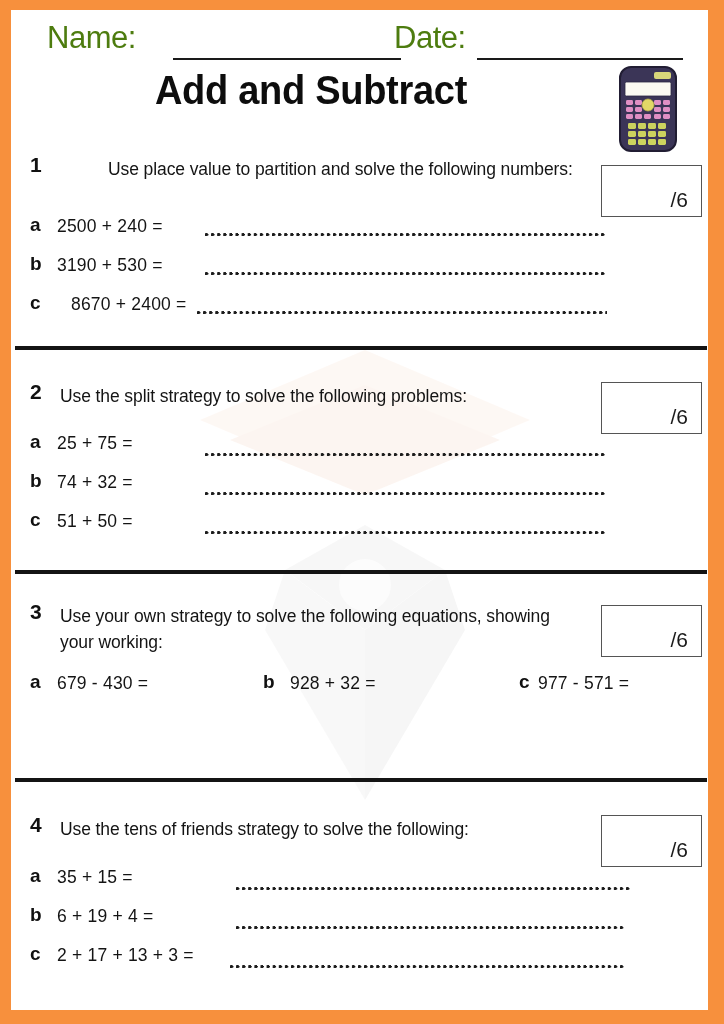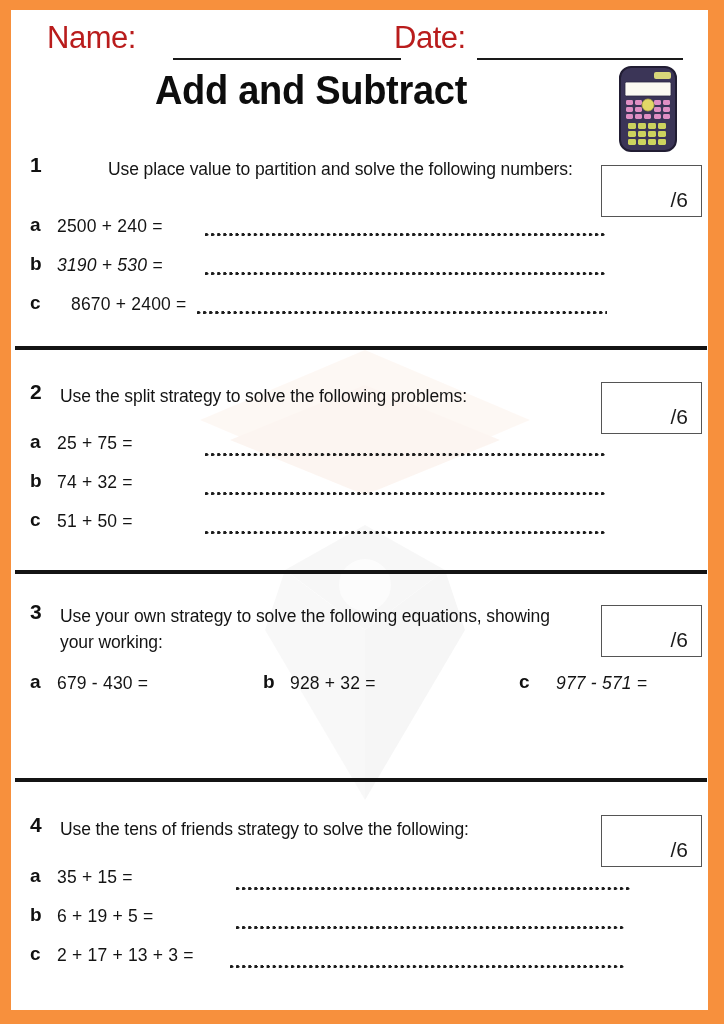--- a/index.html
+++ b/index.html
@@ -51,21 +51,21 @@
   .hdr {
     position: absolute;
     left: 0;
     top: 10px;
     width: 697px;
     height: 48px;
   }
   .hdr-label {
     position: absolute;
     font-size: 31px;
-    color: #b91c1c;
+    color: #4d7c0f;
     letter-spacing: -0.5px;
     font-family: "Liberation Sans", sans-serif;
     white-space: nowrap;
   }
   .name-label { left: 36px; top: 0px; }
   .date-label { left: 383px; top: 0px; }
   .rule {
     position: absolute;
     border-bottom: 2.2px solid #1a1a1a;
     height: 0;
@@ -242,21 +242,21 @@
       </div>
 
       <div class="item" style="left:19px; top:66px; width:560px;">
         <div class="item-letter">a</div>
         <div class="item-eq" style="left:27px;">2500 + 240 =</div>
         <div class="dotline" style="left:175px; top:19px; width:402px;"></div>
       </div>
 
       <div class="item" style="left:19px; top:105px; width:560px;">
         <div class="item-letter">b</div>
-        <div class="item-eq" style="left:27px;font-style:italic;">3190 + 530 =</div>
+        <div class="item-eq" style="left:27px;">3190 + 530 =</div>
         <div class="dotline" style="left:175px; top:19px; width:402px;"></div>
       </div>
 
       <div class="item" style="left:19px; top:144px; width:560px;">
         <div class="item-letter">c</div>
         <div class="item-eq" style="left:41px;">8670 + 2400 =</div>
         <div class="dotline" style="left:167px; top:19px; width:410px;"></div>
       </div>
     </div>
 
@@ -300,42 +300,42 @@
       <div class="item" style="left:19px; top:83px;">
         <div class="item-letter">a</div>
         <div class="item-eq" style="left:27px;">679 - 430 =</div>
       </div>
       <div class="item" style="left:252px; top:83px;">
         <div class="item-letter">b</div>
         <div class="item-eq" style="left:27px;">928 + 32 =</div>
       </div>
       <div class="item" style="left:508px; top:83px;">
         <div class="item-letter">c</div>
-        <div class="item-eq" style="left:37px;font-style:italic;">977 - 571 =</div>
+        <div class="item-eq" style="left:19px;">977 - 571 =</div>
       </div>
     </div>
 
     <div class="divider" style="top:768px;"></div>
 
     <div class="qblock" style="top:788px;">
       <div class="qnum" style="left:19px; top:15px;">4</div>
       <div class="qtext" style="left:49px; top:18px; width:510px;">Use the tens of friends strategy to solve the following:</div>
       <div class="score-box" style="left:590px; top:17px;">
         <span>/6</span>
       </div>
 
       <div class="item" style="left:19px; top:67px; width:600px;">
         <div class="item-letter">a</div>
         <div class="item-eq" style="left:27px;text-align:center;">35 + 15 =</div>
         <div class="dotline" style="left:206px; top:22px; width:395px;"></div>
       </div>
 
       <div class="item" style="left:19px; top:106px; width:600px;">
         <div class="item-letter">b</div>
-        <div class="item-eq" style="left:27px;">6 + 19 + 5 =</div>
+        <div class="item-eq" style="left:27px;">6 + 19 + 4 =</div>
         <div class="dotline" style="left:206px; top:22px; width:389px;"></div>
       </div>
 
       <div class="item" style="left:19px; top:145px; width:600px;">
         <div class="item-letter">c</div>
         <div class="item-eq" style="left:27px;">2 + 17 + 13 + 3 =</div>
         <div class="dotline" style="left:200px; top:22px; width:395px;"></div>
       </div>
     </div>
 

